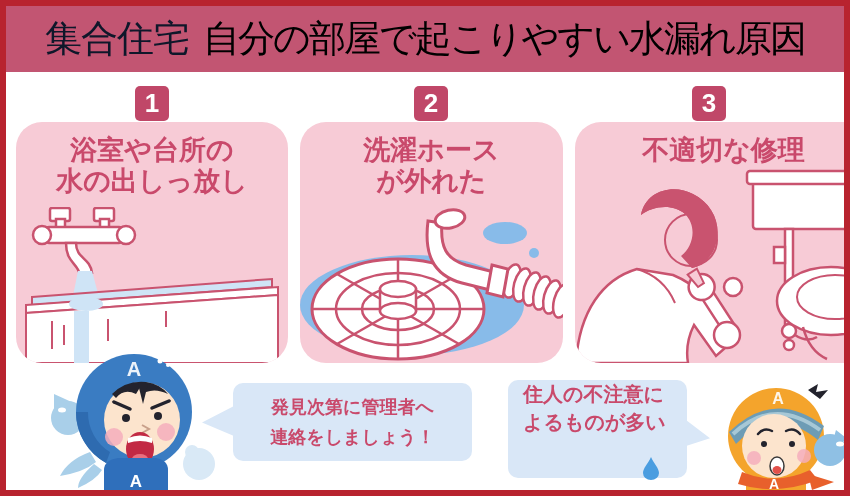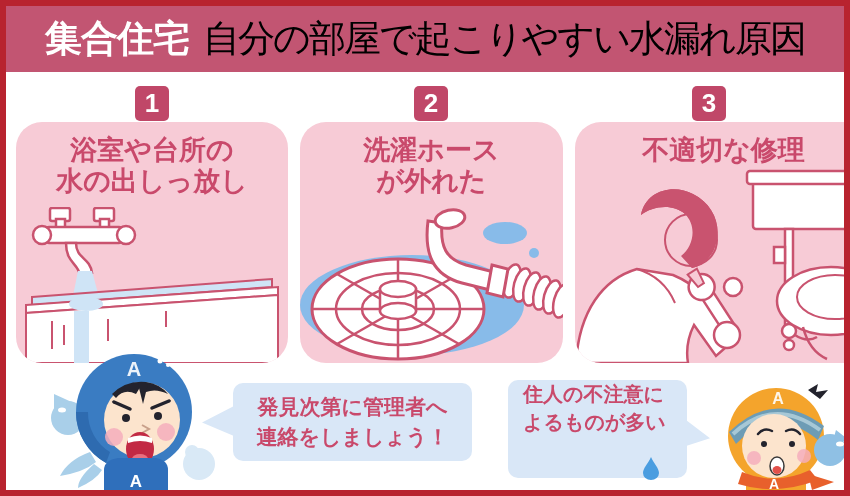--- a/index.html
+++ b/index.html
@@ -6,21 +6,21 @@
   .poster{
     position:relative;width:850px;height:496px;box-sizing:border-box;
     border:6px solid #b8232f;background:#ffffff;overflow:hidden;
     font-family:"Liberation Sans","DejaVu Sans",sans-serif;
   }
   
   .header{
     position:absolute;left:0;top:0;width:838px;height:66px;background:#c25572;
     display:flex;align-items:center;justify-content:center;gap:14px;
   }
-  .header .tag{color:#ffffff;font-size:37px;font-weight:700;letter-spacing:-1px;}
+  .header .tag{color:#0f172a;font-size:37px;font-weight:400;letter-spacing:-1px;}
   .header .title{color:#000000;font-size:37px;font-weight:400;letter-spacing:-2px;}
   
   .badge{
     position:absolute;top:80px;width:34px;height:35px;background:#c04768;border-radius:5px;
     color:#fff;font-size:26px;font-weight:900;display:flex;align-items:center;justify-content:center;
   }
   .badge1{left:129px}.badge2{left:408px}.badge3{left:686px}
   
   .panel{
     position:absolute;top:116px;height:241px;background:#f7cbd6;border-radius:26px;overflow:hidden;
@@ -29,21 +29,21 @@
   .panel2{left:294px;width:263px}
   .panel3{left:569px;width:297px}
   .panel-title{
     margin-top:13px;text-align:center;color:#c9496b;font-size:27px;font-weight:800;line-height:31px;
   }
   .panel-art{position:absolute;left:0;bottom:0;}
   
   .bubble{
     position:absolute;background:#d9e7f7;border-radius:10px;color:#c9496b;font-weight:800;
   }
-  .bubble-left{left:227px;top:377px;width:239px;height:78px;display:flex;flex-direction:column;justify-content:center;align-items:center;font-size:21px;line-height:30px;}
+  .bubble-left{left:227px;top:377px;width:239px;height:78px;display:flex;flex-direction:column;justify-content:center;align-items:center;font-size:18px;line-height:30px;}
   .bubble-right{left:502px;top:374px;width:179px;height:98px;box-sizing:border-box;padding-left:15px;font-size:20px;line-height:28px;}
   .tail-left{
     position:absolute;left:196px;top:400px;width:32px;height:30px;background:#d9e7f7;
     clip-path:polygon(100% 0,100% 100%,0 55%);
   }
   .tail-right{
     position:absolute;left:680px;top:414px;width:24px;height:26px;background:#d9e7f7;
     clip-path:polygon(0 0,0 100%,100% 70%);
   }
   .droplet{position:absolute;left:637px;top:451px;width:16px;height:23px;}

